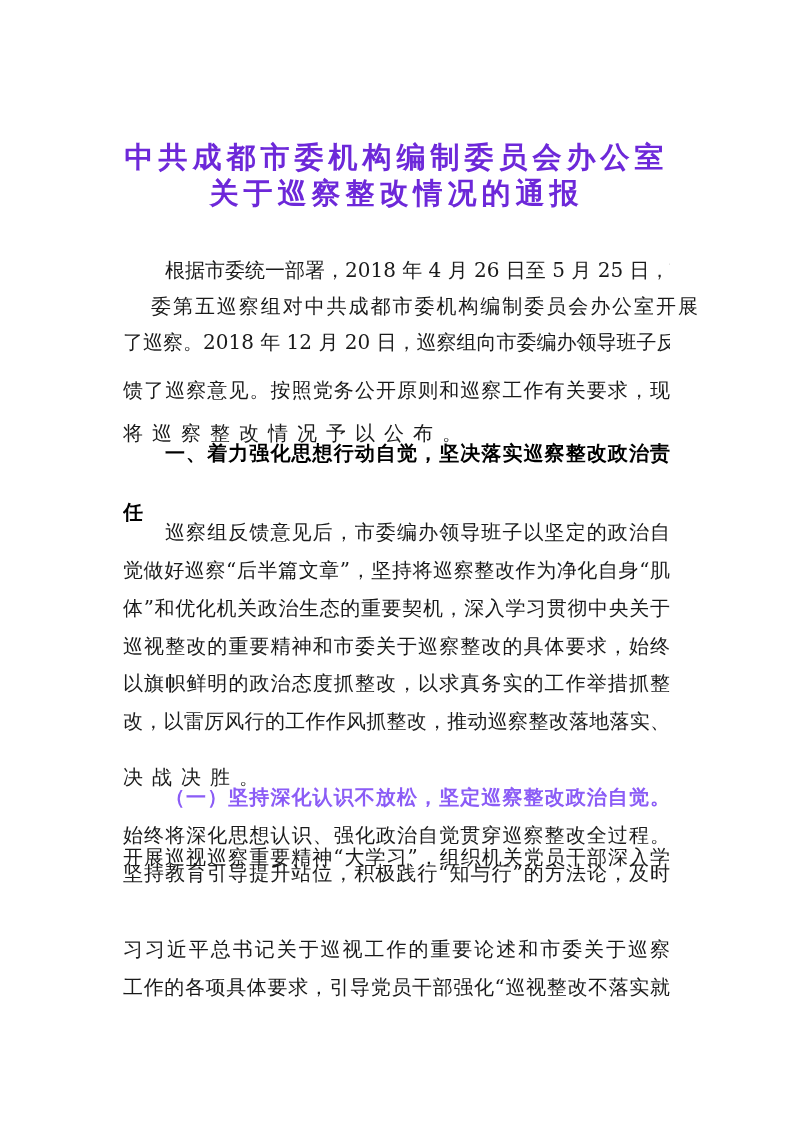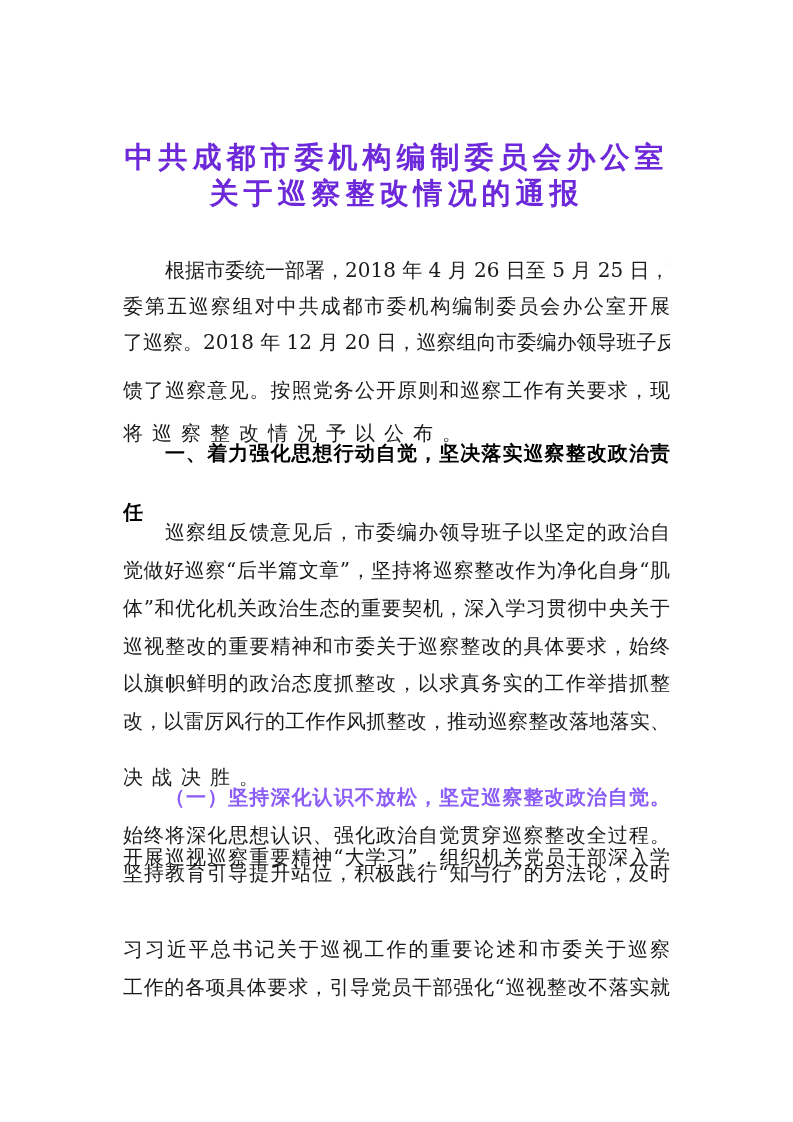--- a/index.html
+++ b/index.html
@@ -64,21 +64,21 @@
   </style>
 </head>
 <body>
 
 <div class="page">
 
   <div class="title l1">中共成都市委机构编制委员会办公室</div>
   <div class="title l2">关于巡察整改情况的通报</div>
 
   <div class="line indent" style="top:252px;">根据市委统一部署，2018 年 4 月 26 日至 5 月 25 日，市</div>
-  <div class="line" style="top:288px;">委第五巡察组对中共成都市委机构编制委员会办公室开展</div>
+  <div class="line" style="top:288px;margin-left:28px;">委第五巡察组对中共成都市委机构编制委员会办公室开展</div>
   <div class="line" style="top:324px;">了巡察。2018 年 12 月 20 日，巡察组向市委编办领导班子反</div>
   <div class="line" style="top:372px;">馈了巡察意见。按照党务公开原则和巡察工作有关要求，现</div>
   <div class="line last" style="top:396px;">将巡察整改情况予以公布。</div>
 
   <div class="line indent heading" style="top:435px;">一、着力强化思想行动自觉，坚决落实巡察整改政治责</div>
   <div class="line heading last" style="top:475px;">任</div>
 
   <div class="line indent" style="top:514px;">巡察组反馈意见后，市委编办领导班子以坚定的政治自</div>
   <div class="line" style="top:552px;">觉做好巡察“后半篇文章”，坚持将巡察整改作为净化自身“肌</div>
   <div class="line" style="top:590px;">体”和优化机关政治生态的重要契机，深入学习贯彻中央关于</div>

